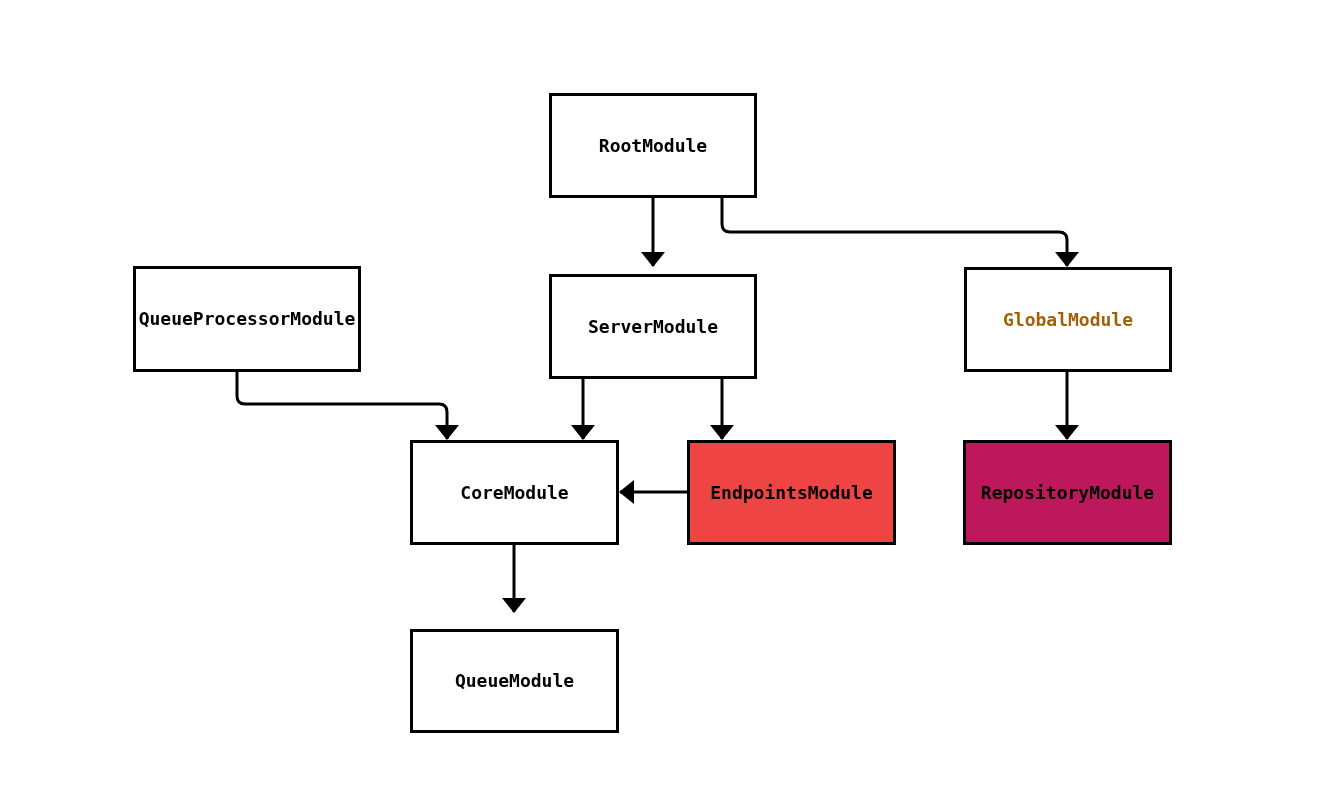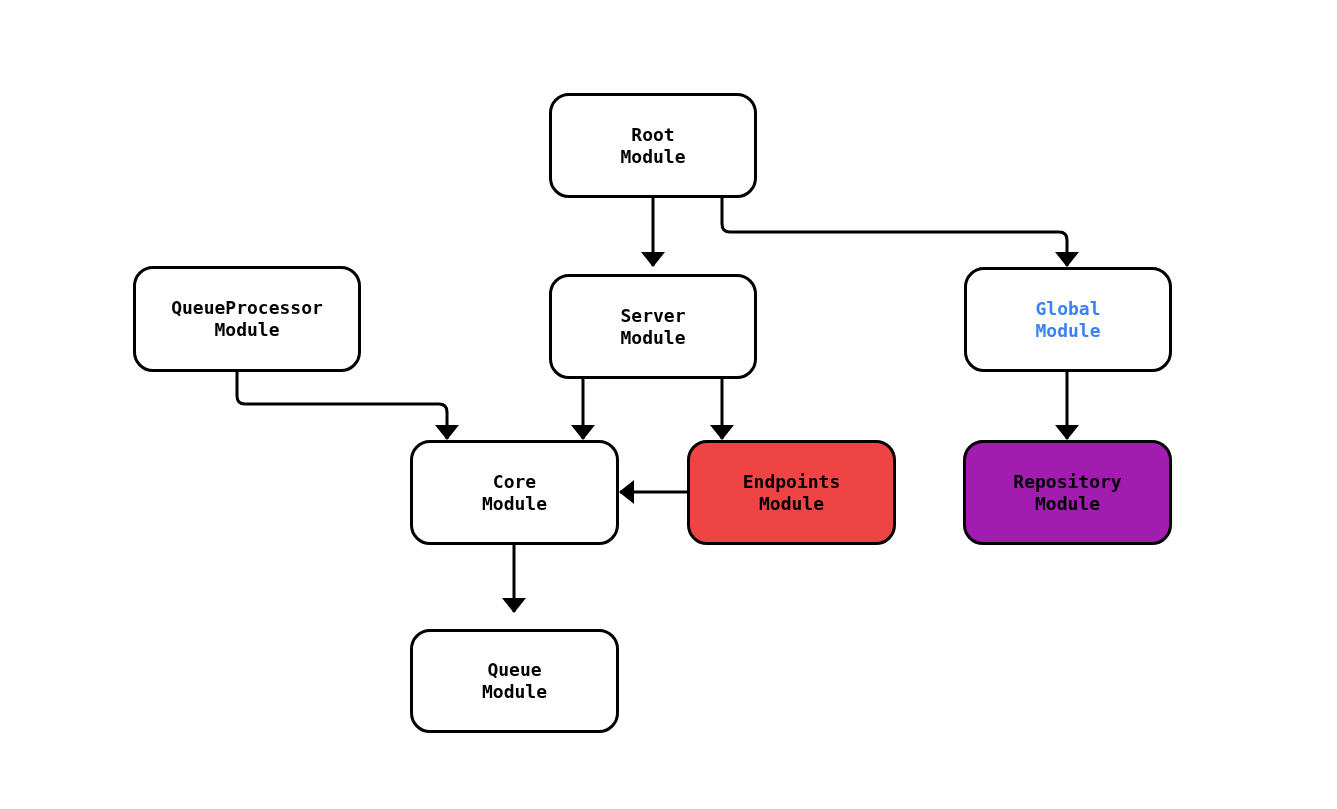--- a/index.html
+++ b/index.html
@@ -17,24 +17,24 @@
   }
   #edge-layer {
     position: absolute;
     left: 0;
     top: 0;
   }
   .node {
     position: absolute;
     box-sizing: border-box;
     border: 3px solid #000000;
-    border-radius: 20px;
+    border-radius: 0;
     background: #ffffff;
     display: flex;
-    flex-direction: column;
+    flex-direction: row;
     align-items: center;
     justify-content: center;
     font-weight: bold;
     font-size: 18px;
     line-height: 22px;
     color: #000000;
     text-align: center;
     white-space: nowrap;
   }
 </style>
@@ -65,33 +65,33 @@
         <span>Module</span>
       </div>
       <div class="node" style="left: 133px; top: 266px; width: 228px; height: 106px; background: rgb(255, 255, 255); border-color: rgb(0, 0, 0); color: rgb(0, 0, 0);">
         <span>QueueProcessor</span>
         <span>Module</span>
       </div>
       <div class="node" style="left: 549px; top: 258px; width: 208px; height: 105px; background: rgb(255, 255, 255); border-color: rgb(0, 0, 0); color: rgb(0, 0, 0); margin-top: 16px;">
         <span>Server</span>
         <span>Module</span>
       </div>
-      <div class="node" style="left: 964px; top: 267px; width: 208px; height: 105px; background: rgb(255, 255, 255); border-color: rgb(0, 0, 0); color: #3b82f6;">
+      <div class="node" style="left: 964px; top: 267px; width: 208px; height: 105px; background: rgb(255, 255, 255); border-color: rgb(0, 0, 0); color: #a16207;">
         <span>Global</span>
         <span>Module</span>
       </div>
       <div class="node" style="left: 410px; top: 440px; width: 209px; height: 105px; background: rgb(255, 255, 255); border-color: rgb(0, 0, 0); color: rgb(0, 0, 0); text-align: center;">
         <span>Core</span>
         <span>Module</span>
       </div>
       <div class="node" style="left: 687px; top: 440px; width: 209px; height: 105px; background: #ef4444; border-color: rgb(0, 0, 0); color: rgb(0, 0, 0);">
         <span>Endpoints</span>
         <span>Module</span>
       </div>
-      <div class="node" style="left: 963px; top: 440px; width: 209px; height: 105px; background: #a21caf; border-color: rgb(0, 0, 0); color: rgb(0, 0, 0);">
+      <div class="node" style="left: 963px; top: 440px; width: 209px; height: 105px; background: #be185d; border-color: rgb(0, 0, 0); color: rgb(0, 0, 0);">
         <span>Repository</span>
         <span>Module</span>
       </div>
       <div class="node" style="left: 410px; top: 613px; width: 209px; height: 104px; background: rgb(255, 255, 255); border-color: rgb(0, 0, 0); color: rgb(0, 0, 0); margin-top: 16px;">
         <span>Queue</span>
         <span>Module</span>
       </div>
     </div>
 </div>
 

